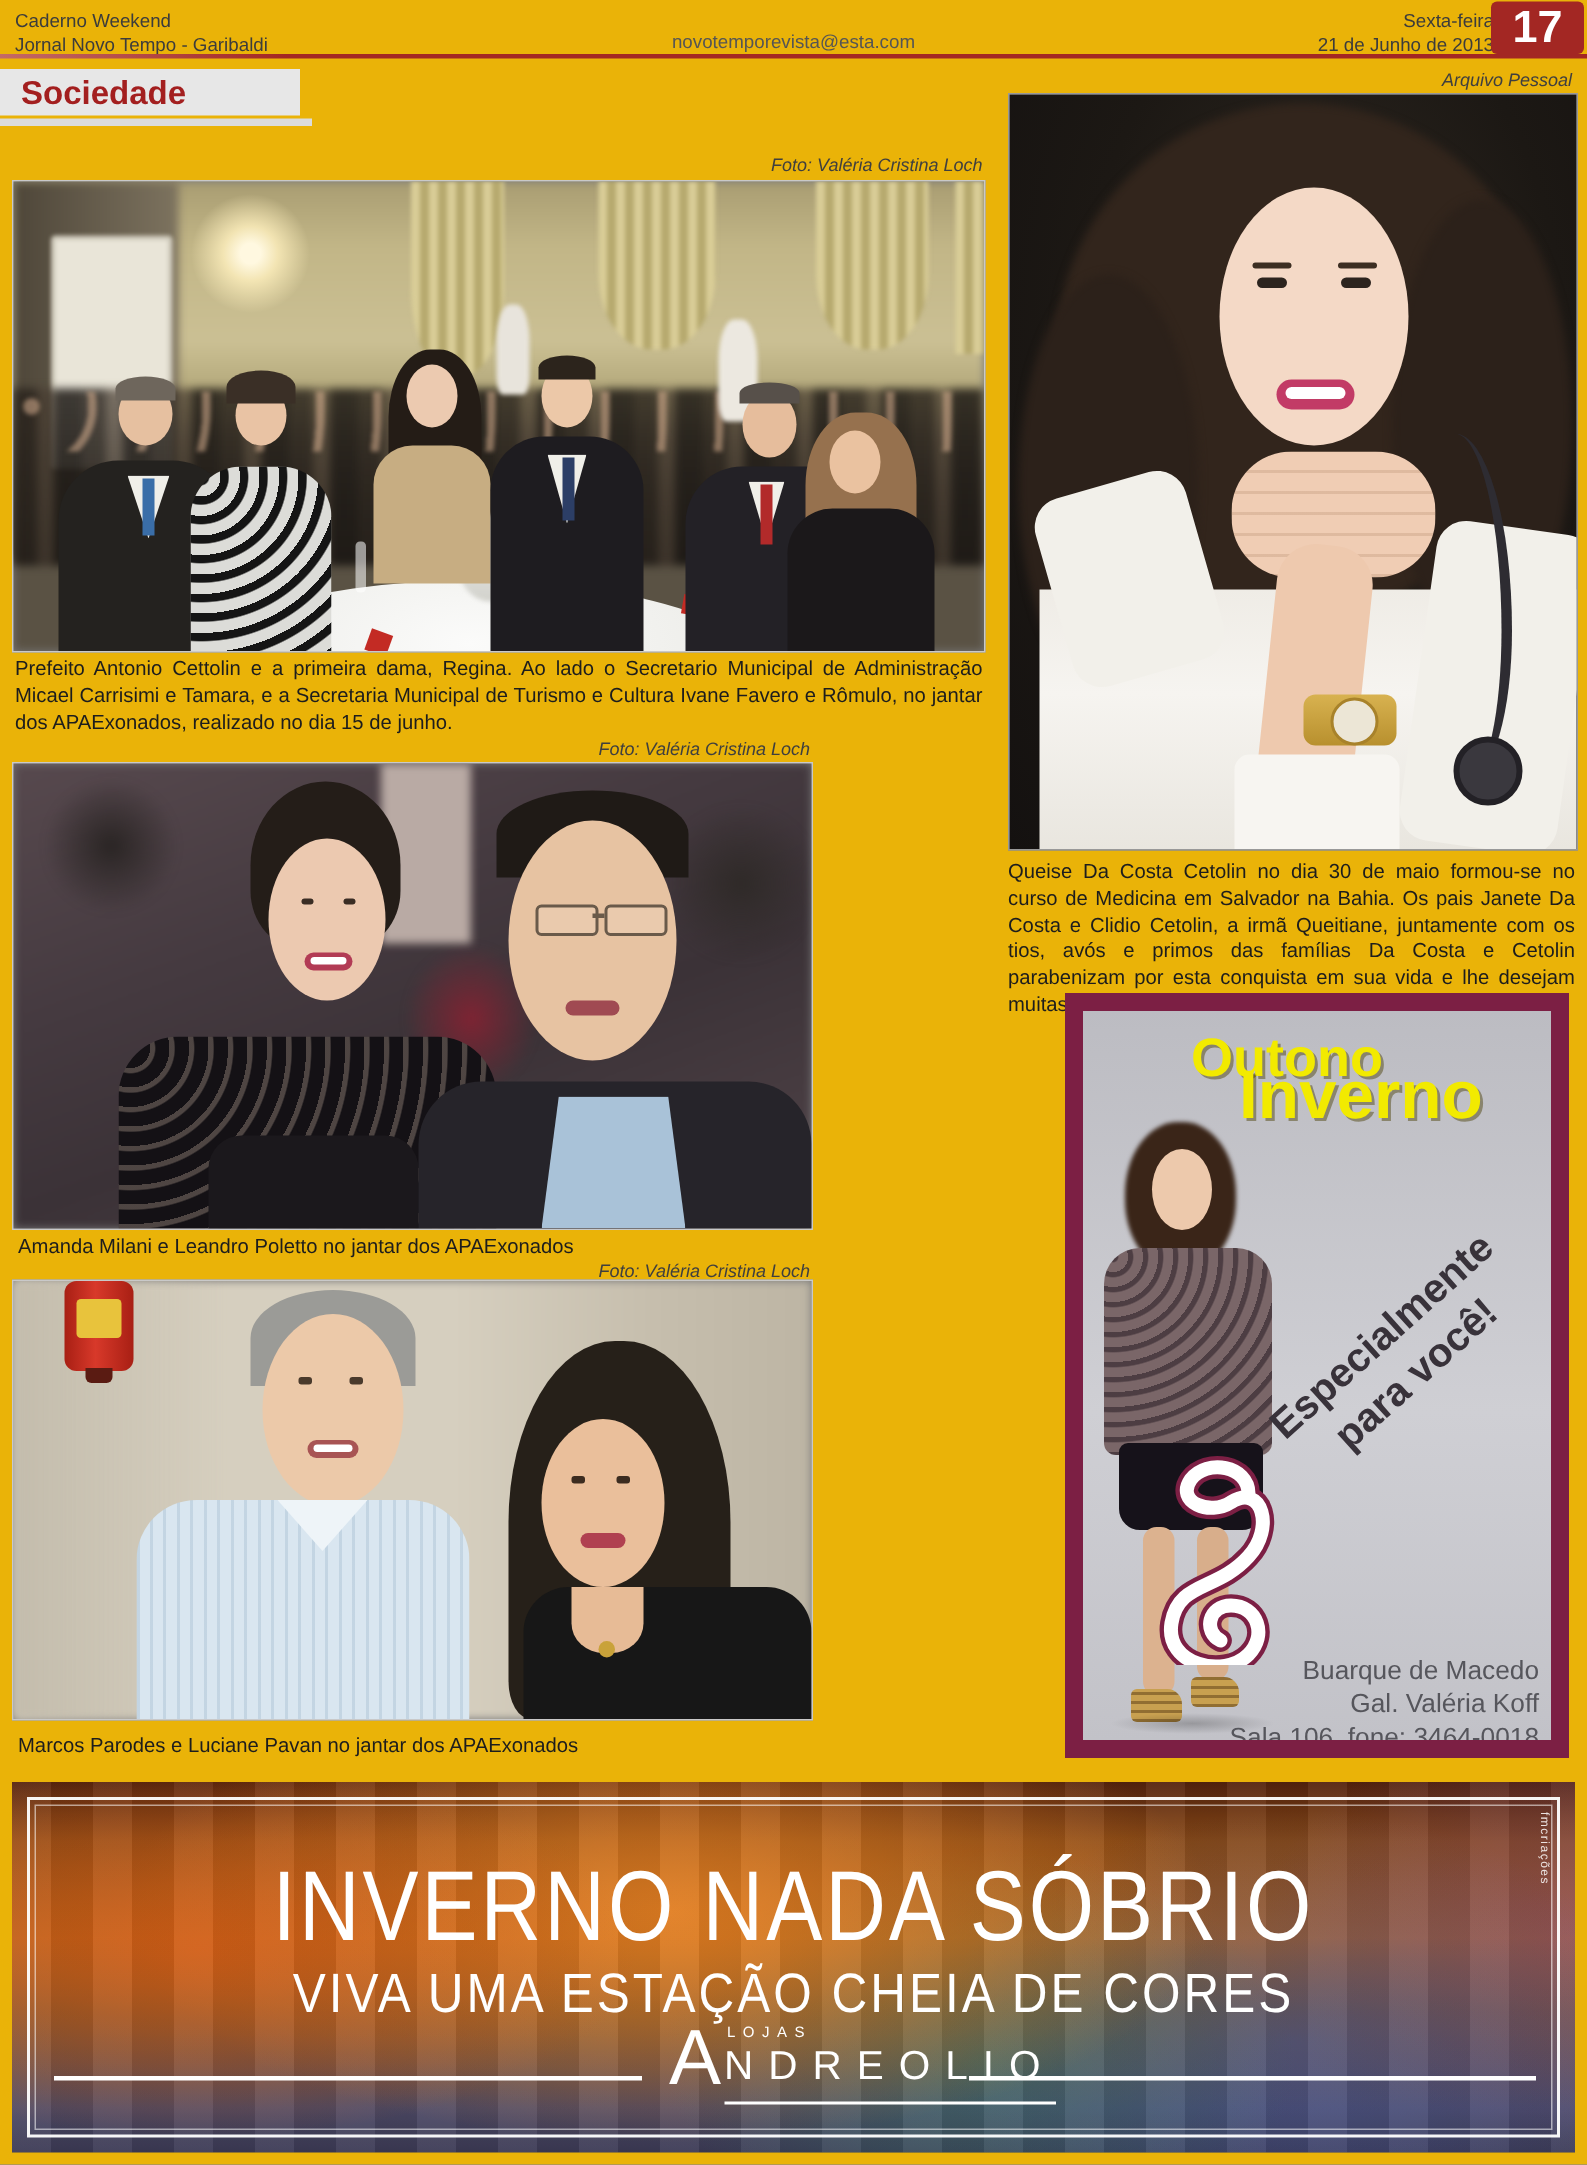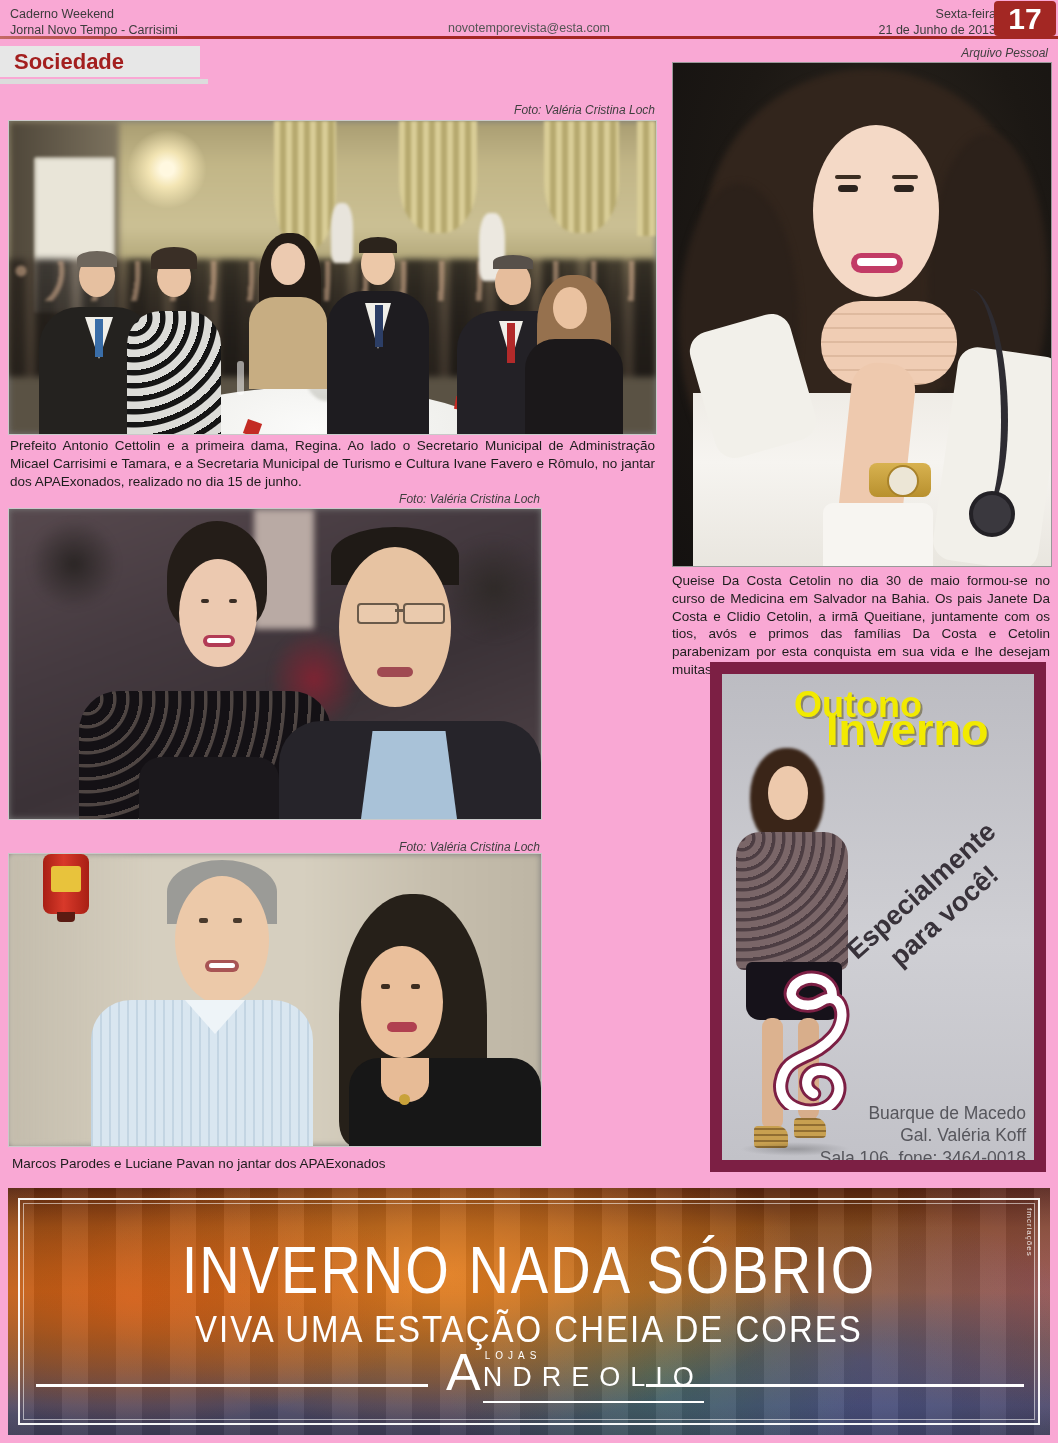--- a/index.html
+++ b/index.html
@@ -1,16 +1,16 @@
 <!DOCTYPE html>
 <html><head>
 <meta charset="utf-8">
 <style>
   html,body{margin:0;padding:0;background:#888;}
-  .page{position:relative;width:1058px;height:1443px;background:#f9a8d4;overflow:hidden;
+  .page{position:relative;width:1058px;height:1443px;background:#eab308;overflow:hidden;
         font-family:"Liberation Sans",sans-serif;color:#222;margin:0 auto;}
   .abs{position:absolute;}
   
   .hdr-small{font-size:12.5px;color:#3c3c3c;line-height:16px;}
   .hdr-email{font-size:12.5px;color:#555;}
   .pageno{background:#a32723;color:#fff;font-weight:bold;font-size:30px;text-align:center;
           line-height:35px;border-radius:4px;}
   .redrule{background:linear-gradient(90deg,#c46a66,#a32723 18%,#a32723);}
   .section-bar{background:#e7e7e7;}
   .section-title{color:#a31f1f;font-weight:bold;font-size:22px;line-height:31px;padding-left:14px;}
@@ -54,21 +54,21 @@
   .andre-rest{font-size:27px;letter-spacing:10px;border-bottom:2px solid #fff;padding-bottom:8px;}
   .andre-credit{writing-mode:vertical-rl;font-size:8px;letter-spacing:1px;color:rgba(255,255,255,.85);}
 </style>
 </head>
 <body>
 
 <div class="page">
 
   <div class="abs hdr-small" style="left:10px;top:6px;">
     <div>Caderno Weekend</div>
-    <div>Jornal Novo Tempo - Carrisimi</div>
+    <div>Jornal Novo Tempo - Garibaldi</div>
   </div>
   <div class="abs hdr-email" style="left:0;top:21px;width:1058px;text-align:center;">novotemporevista@esta.com</div>
   <div class="abs hdr-small" style="right:62px;top:6px;text-align:right;">
     <div>Sexta-feira</div>
     <div>21 de Junho de 2013</div>
   </div>
   <div class="abs pageno" style="right:2px;top:1px;width:62px;height:35px;">17</div>
   <div class="abs redrule" style="left:0;top:36px;width:1058px;height:3px;"></div>
 
   <div class="abs section-bar" style="left:0;top:46px;width:200px;height:31px;">
@@ -157,20 +157,21 @@
     <div class="abs" style="left:322px;top:18px;width:128px;height:58px;background:#1f1a16;border-radius:50% 50% 0 0;"></div>
     <div class="abs head" style="left:330px;top:38px;width:112px;height:160px;background:#e7c3a2;"></div>
     <div class="abs" style="left:348px;top:94px;width:38px;height:17px;border:2px solid #6a5a4a;border-radius:4px;background:rgba(255,255,255,.12);"></div>
     <div class="abs" style="left:394px;top:94px;width:38px;height:17px;border:2px solid #6a5a4a;border-radius:4px;background:rgba(255,255,255,.12);"></div>
     <div class="abs" style="left:386px;top:100px;width:8px;height:3px;background:#6a5a4a;"></div>
     <div class="abs" style="left:368px;top:158px;width:36px;height:10px;background:#a04a52;border-radius:6px;"></div>
     <div class="abs" style="left:270px;top:212px;width:262px;height:98px;background:#26242a;border-radius:42px 42px 0 0;"></div>
     <div class="abs" style="left:352px;top:222px;width:96px;height:88px;background:#a9c2d8;clip-path:polygon(12% 0,88% 0,100% 100%,0 100%);"></div>
   </div>
 
+  <div class="abs caption" style="left:12px;top:822px;width:528px;">Amanda Milani e Leandro Poletto no jantar dos APAExonados</div>
 
   <div class="abs credit" style="left:8px;top:840px;width:532px;">Foto: Valéria Cristina Loch</div>
 
   <div class="photo" style="left:8px;top:853px;width:532px;height:292px;">
     <div class="abs soft" style="inset:0;background:linear-gradient(90deg,#d6cfbf 0 55%,#c6bead 80%,#bdb5a4);"></div>
     <div class="abs soft" style="left:0;top:0;width:140px;height:292px;background:linear-gradient(90deg,#c3bcac,transparent);"></div>
     <div class="abs" style="left:34px;top:0;width:46px;height:60px;background:linear-gradient(90deg,#a81f14,#d8392a 45%,#a81f14);border-radius:8px;"></div>
     <div class="abs" style="left:42px;top:12px;width:30px;height:26px;background:#e8c33c;border-radius:3px;"></div>
     <div class="abs" style="left:48px;top:58px;width:18px;height:10px;background:#5a1b12;border-radius:0 0 4px 4px;"></div>
 

